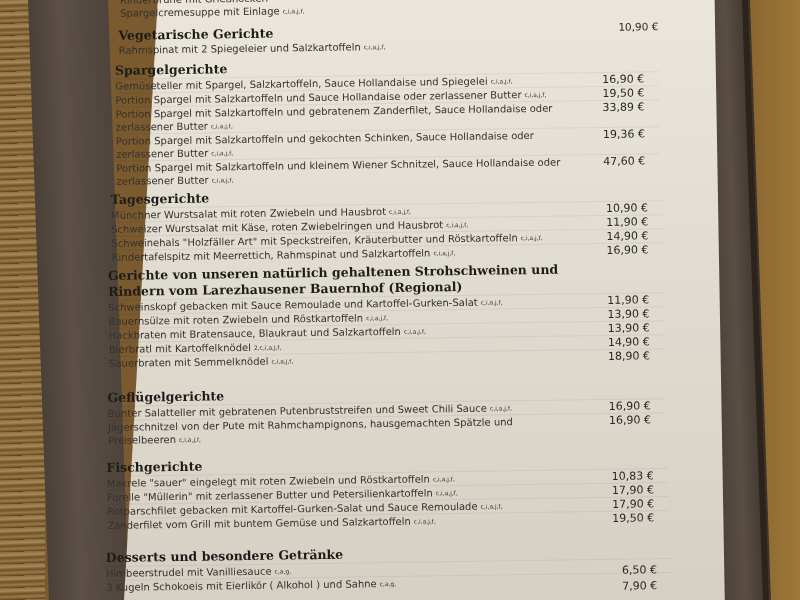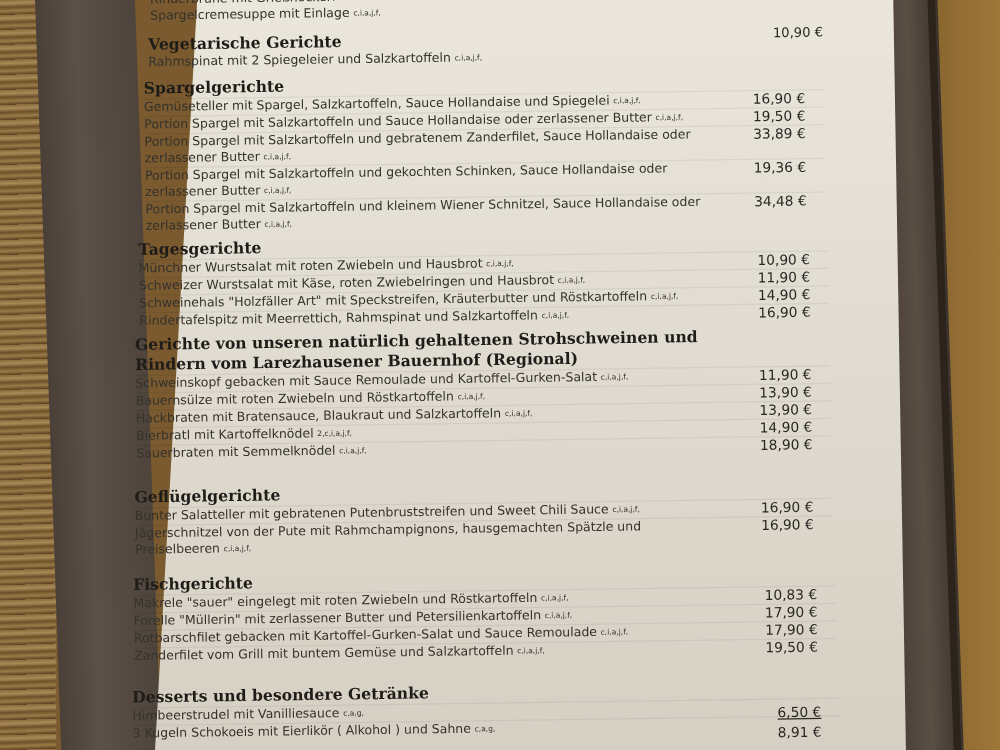--- a/index.html
+++ b/index.html
@@ -99,21 +99,21 @@
     <div class="item">
       <span>Portion Spargel mit Salzkartoffeln und gebratenem Zanderfilet, Sauce Hollandaise oder zerlassener Butter</span><sup class="allergen">c,i,a,j,f,</sup>
       <span class="price">33,89 €</span>
     </div>
     <div class="item">
       <span>Portion Spargel mit Salzkartoffeln und gekochten Schinken, Sauce Hollandaise oder zerlassener Butter</span><sup class="allergen">c,i,a,j,f,</sup>
       <span class="price">19,36 €</span>
     </div>
     <div class="item">
       <span>Portion Spargel mit Salzkartoffeln und kleinem Wiener Schnitzel, Sauce Hollandaise oder zerlassener Butter</span><sup class="allergen">c,i,a,j,f,</sup>
-      <span class="price">34,48 €</span>
+      <span class="price">47,60 €</span>
     </div>
   </div>
 
   <div class="section" style="top:192px;left:8px;width:552px;">
     <div class="sec-title">Tagesgerichte</div>
     <div class="item">
       <span>Münchner Wurstsalat mit roten Zwiebeln und Hausbrot</span><sup class="allergen">c,i,a,j,f,</sup>
       <span class="price">10,90 €</span>
     </div>
     <div class="item">
@@ -183,21 +183,21 @@
     <div class="item">
       <span>Zanderfilet vom Grill mit buntem Gemüse und Salzkartoffeln</span><sup class="allergen">c,i,a,j,f,</sup>
       <span class="price">19,50 €</span>
     </div>
   </div>
 
   <div class="section" style="top:550px;left:-2px;width:566px;">
     <div class="sec-title">Desserts und besondere Getränke</div>
     <div class="item">
       <span>Himbeerstrudel mit Vanilliesauce</span><sup class="allergen">c,a,g,</sup>
-      <span class="price" style="top:4px;text-decoration:underline;">6,50 €</span>
+      <span class="price" style="top:4px;">6,50 €</span>
     </div>
     <div class="item">
       <span>3 Kugeln Schokoeis mit Eierlikör ( Alkohol ) und Sahne</span><sup class="allergen">c,a,g,</sup>
-      <span class="price" style="top:6px;">8,91 €</span>
+      <span class="price" style="top:6px;">7,90 €</span>
     </div>
   </div>
 
 </div>
 
 </body></html>

